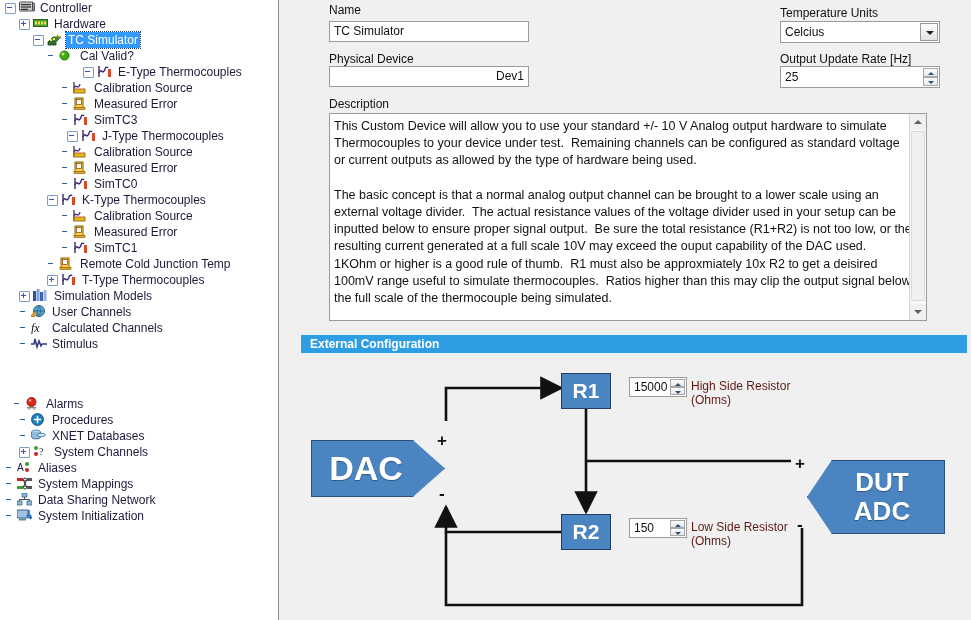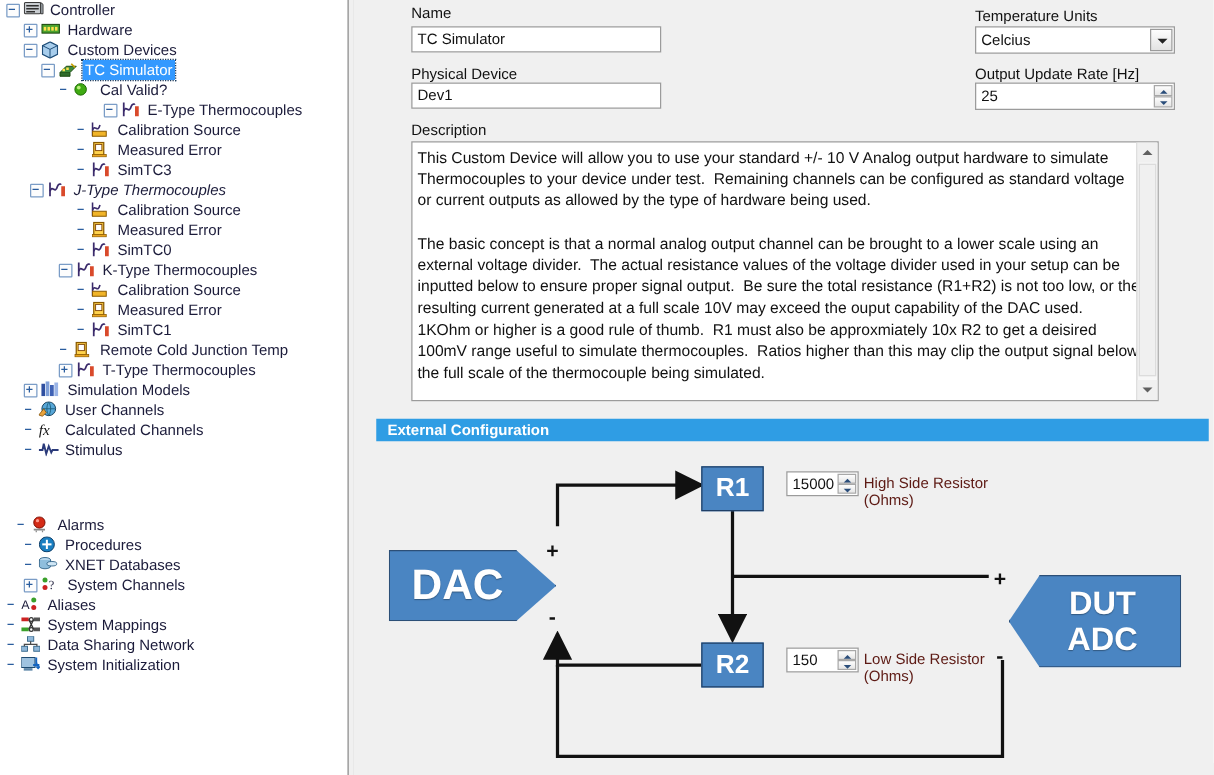--- a/index.html
+++ b/index.html
@@ -152,28 +152,20 @@
           <span class="exp plus"></span>
           <span class="ico"><svg width="15" height="11" viewBox="0 0 15 11">
               <rect x="0.5" y="1.5" width="14" height="7" fill="#4ba32f" stroke="#17420a" stroke-width="0.8"></rect>
               <rect x="2" y="3.5" width="2" height="3" fill="#ffe14d"></rect>
               <rect x="5" y="3.5" width="2" height="3" fill="#ffe14d"></rect>
               <rect x="8" y="3.5" width="2" height="3" fill="#ffe14d"></rect>
               <rect x="11" y="3.5" width="2" height="3" fill="#ffe14d"></rect>
             </svg></span>
           <span class="tlabel">Hardware</span>
         </div>
-        <div class="tnode" style="padding-left: 19px;">
-          <span class="exp"></span>
-          <span class="ico"><svg width="14" height="14" viewBox="0 0 14 14">
-              <path d="M7,0.5 L13,3.5 L13,10.5 L7,13.5 L1,10.5 L1,3.5 Z" fill="#a7cdec" stroke="#1f4e79" stroke-width="0.9"></path>
-              <path d="M1,3.5 L7,6.5 L13,3.5 M7,6.5 L7,13.5" stroke="#1f4e79" stroke-width="0.8" fill="none"></path>
-            </svg></span>
-          <span class="tlabel">Custom Devices</span>
-        </div>
         <div class="tnode sel" style="padding-left: 33px;">
           <span class="exp"></span>
           <span class="ico"><svg width="15" height="13" viewBox="0 0 15 13">
               <path d="M1,9 L6,4 L14,4 L9,9 Z" fill="#3d8b3d" stroke="#1c4a12" stroke-width="0.8"></path>
               <path d="M1,9 L1,12 L9,12 L9,9" fill="#2f6b2a" stroke="#1c4a12" stroke-width="0.8"></path>
               <rect x="3" y="6" width="2" height="2" fill="#ffe14d"></rect>
               <rect x="6" y="5" width="2" height="2" fill="#ffe14d"></rect>
               <path d="M10,2 L13,5" stroke="#c8a000" stroke-width="1.4"></path>
             </svg></span>
           <span class="tlabel">TC Simulator</span>
@@ -215,21 +207,21 @@
         </div>
         <div class="tnode" style="padding-left: 61px;">
           <span class="exp none"></span>
           <span class="ico"><svg width="15" height="13" viewBox="0 0 15 13">
               <path d="M2,12 L2,1" stroke="#3a2a6b" stroke-width="1.4" fill="none"></path>
               <path d="M2,8 C4,2 6,11 8,4 C9,1 10,3 11,2" stroke="#3a2a6b" stroke-width="1.4" fill="none"></path>
               <rect x="11" y="4" width="3" height="8" fill="#d94a2b"></rect>
             </svg></span>
           <span class="tlabel">SimTC3</span>
         </div>
-        <div class="tnode" style="padding-left: 24px; font-style: italic;">
+        <div class="tnode" style="padding-left: 67px;">
           <span class="exp"></span>
           <span class="ico"><svg width="15" height="13" viewBox="0 0 15 13">
               <path d="M2,12 L2,1" stroke="#3a2a6b" stroke-width="1.4" fill="none"></path>
               <path d="M2,8 C4,2 6,11 8,4 C9,1 10,3 11,2" stroke="#3a2a6b" stroke-width="1.4" fill="none"></path>
               <rect x="11" y="4" width="3" height="8" fill="#d94a2b"></rect>
             </svg></span>
           <span class="tlabel">J-Type Thermocouples</span>
         </div>
         <div class="tnode" style="padding-left: 61px;">
           <span class="exp none"></span>
@@ -427,21 +419,21 @@
       </div>
   </div>
   <div class="splitter"></div>
 
   <div class="content">
 
     <div class="lbl" style="left:46px;top:3px;">Name</div>
     <div class="tbox" style="left:46px;top:21px;width:200px;">TC Simulator</div>
 
     <div class="lbl" style="left:46px;top:52px;">Physical Device</div>
-    <div class="tbox" style="left:46px;top:66px;width:200px;">Dev1</div>
+    <div class="tbox" style="left:46px;top:66px;width:200px;text-align:right;">Dev1</div>
 
     <div class="lbl" style="left:46px;top:97px;">Description</div>
 
     <div class="lbl" style="left:497px;top:6px;">Temperature Units</div>
     <div class="combo" style="left:497px;top:21px;width:160px;">
       <span>Celcius</span>
       <span class="arrowbtn"></span>
     </div>
 
     <div class="lbl" style="left:497px;top:52px;">Output Update Rate [Hz]</div>

